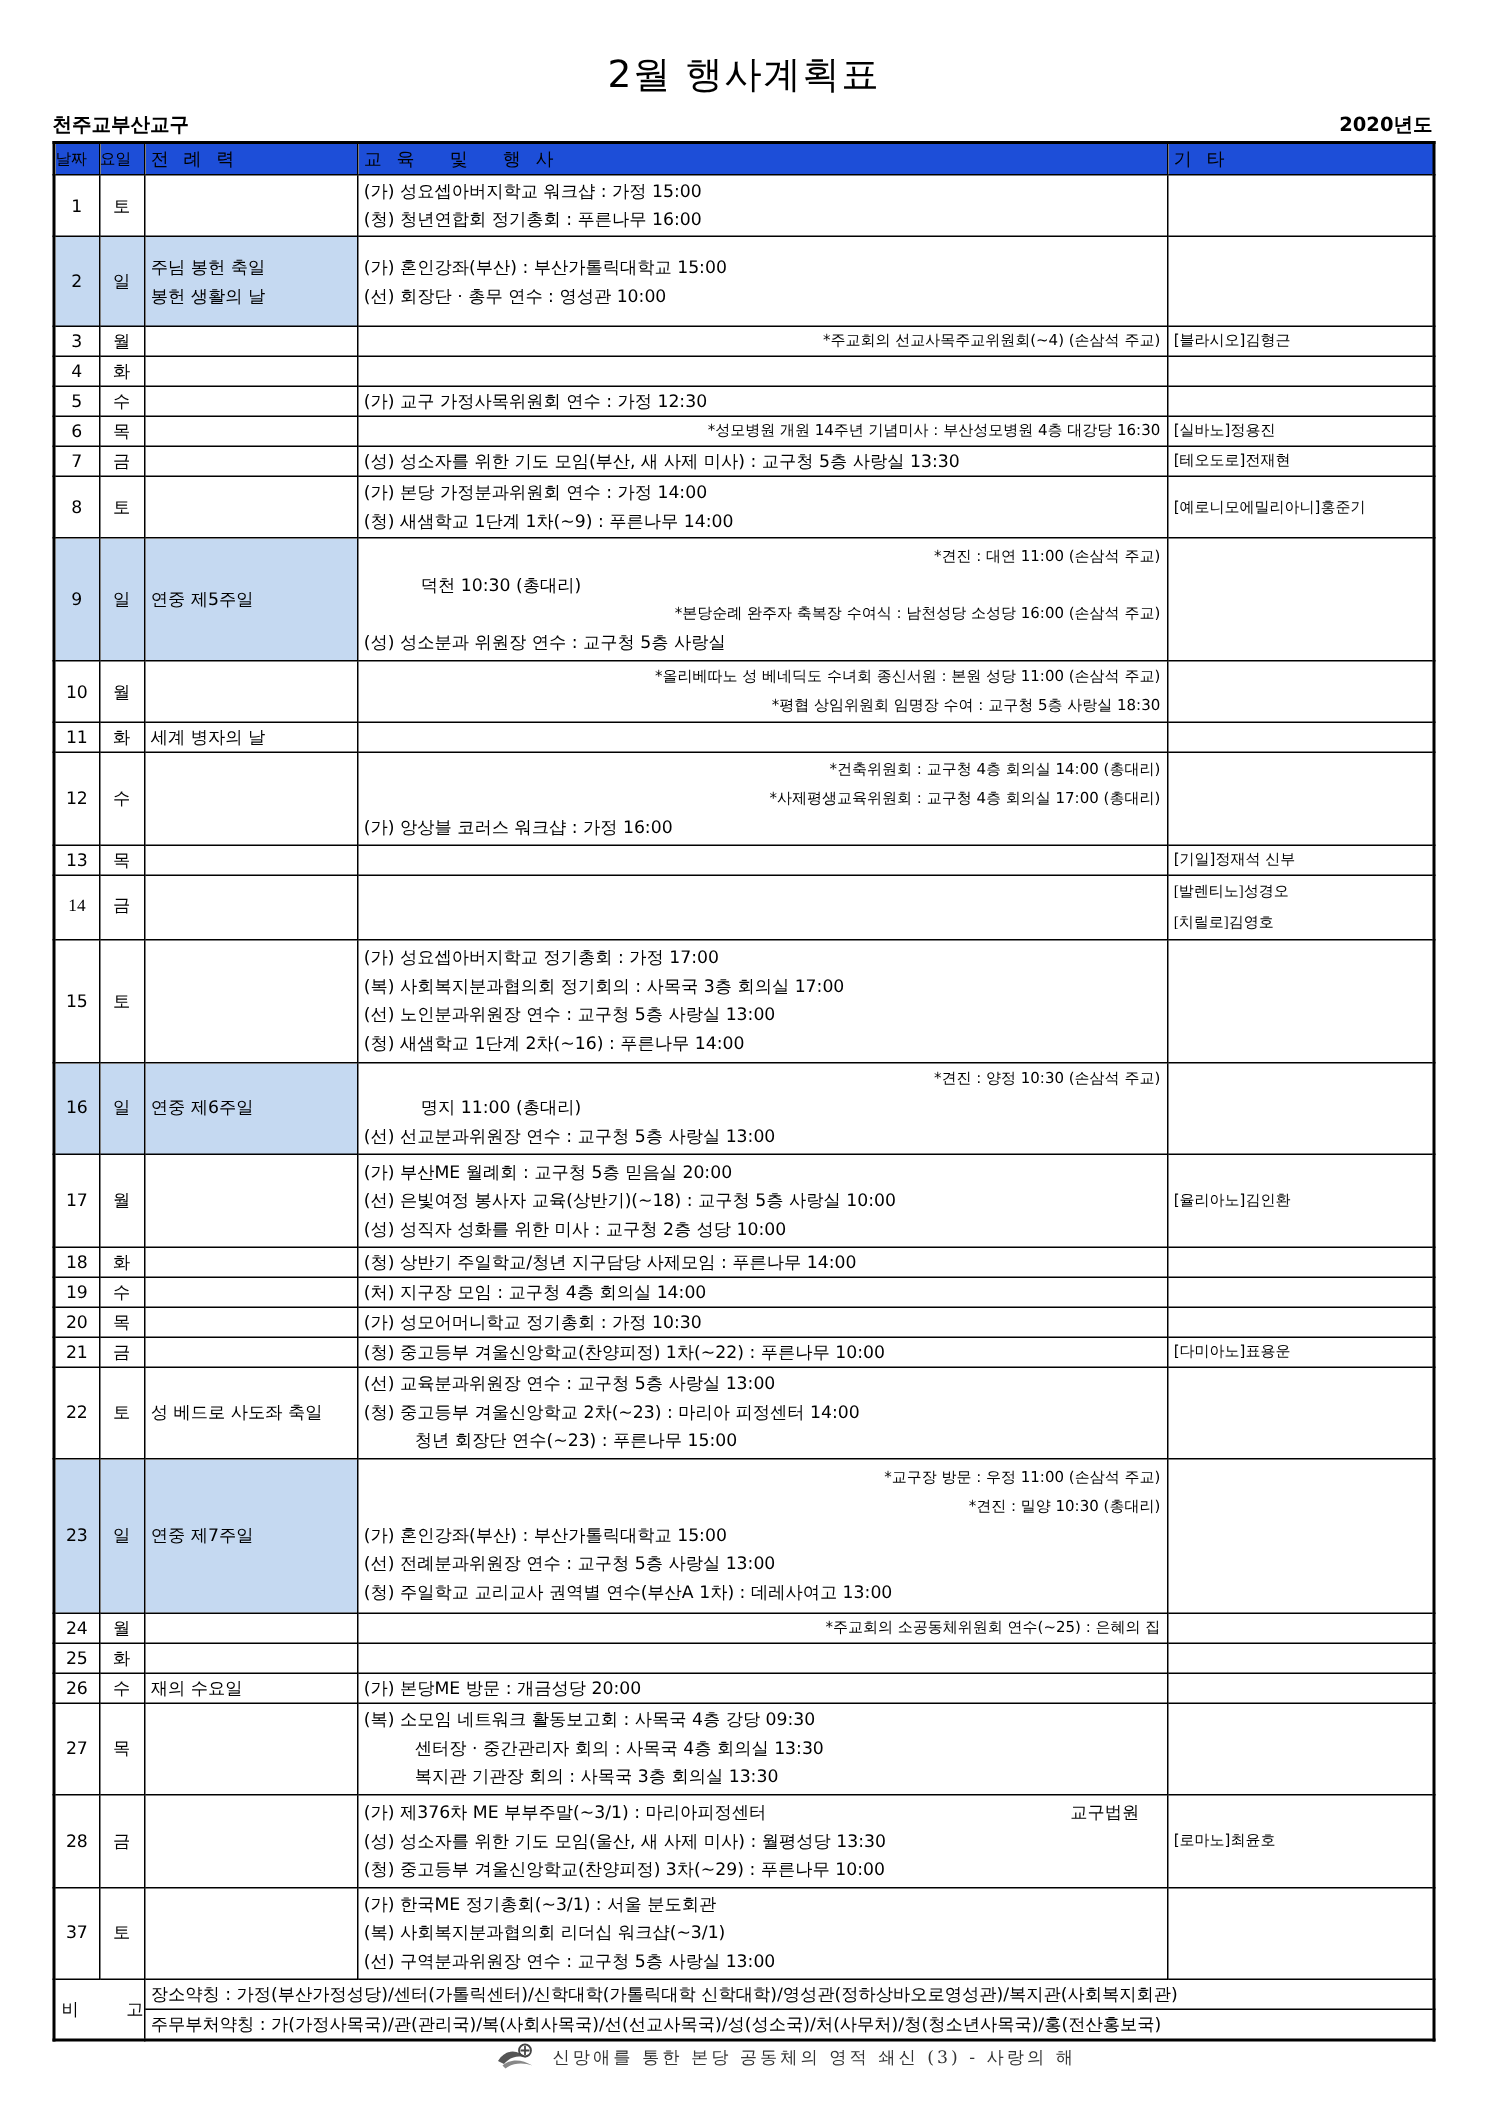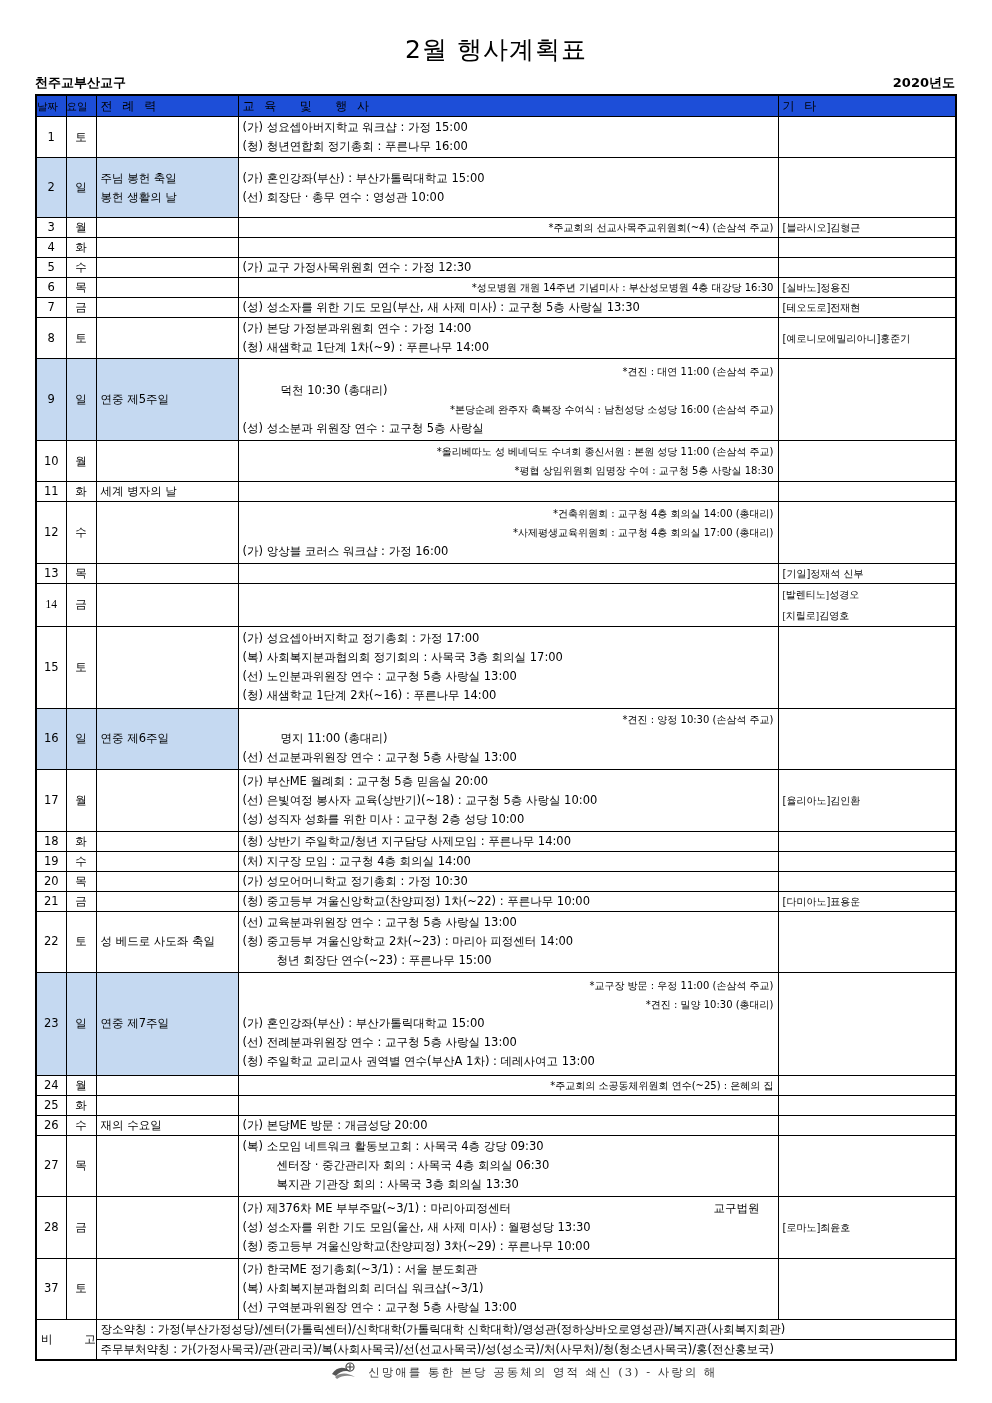--- a/index.html
+++ b/index.html
@@ -327,21 +327,21 @@
           <span class="ev"><span>(가) 본당ME 방문 : 개금성당 20:00</span></span>
         </td>
         <td></td>
       </tr>
       <tr style="height: 61.5px;">
         <td class="c-date">27</td>
         <td class="c-day">목</td>
         <td class="c-lit"></td>
         <td>
           <span class="ev"><span>(복) 소모임 네트워크 활동보고회 : 사목국 4층 강당 09:30</span></span>
-          <span class="ev indent2"><span>센터장 · 중간관리자 회의 : 사목국 4층 회의실 06:30</span></span>
+          <span class="ev indent2"><span>센터장 · 중간관리자 회의 : 사목국 4층 회의실 13:30</span></span>
           <span class="ev indent2"><span>복지관 기관장 회의 : 사목국 3층 회의실 13:30</span></span>
         </td>
         <td></td>
       </tr>
       <tr style="height: 61.5px;">
         <td class="c-date">28</td>
         <td class="c-day">금</td>
         <td class="c-lit"></td>
         <td>
           <span class="ev"><span class="right">교구법원</span><span>(가) 제376차 ME 부부주말(~3/1) : 마리아피정센터</span></span>

